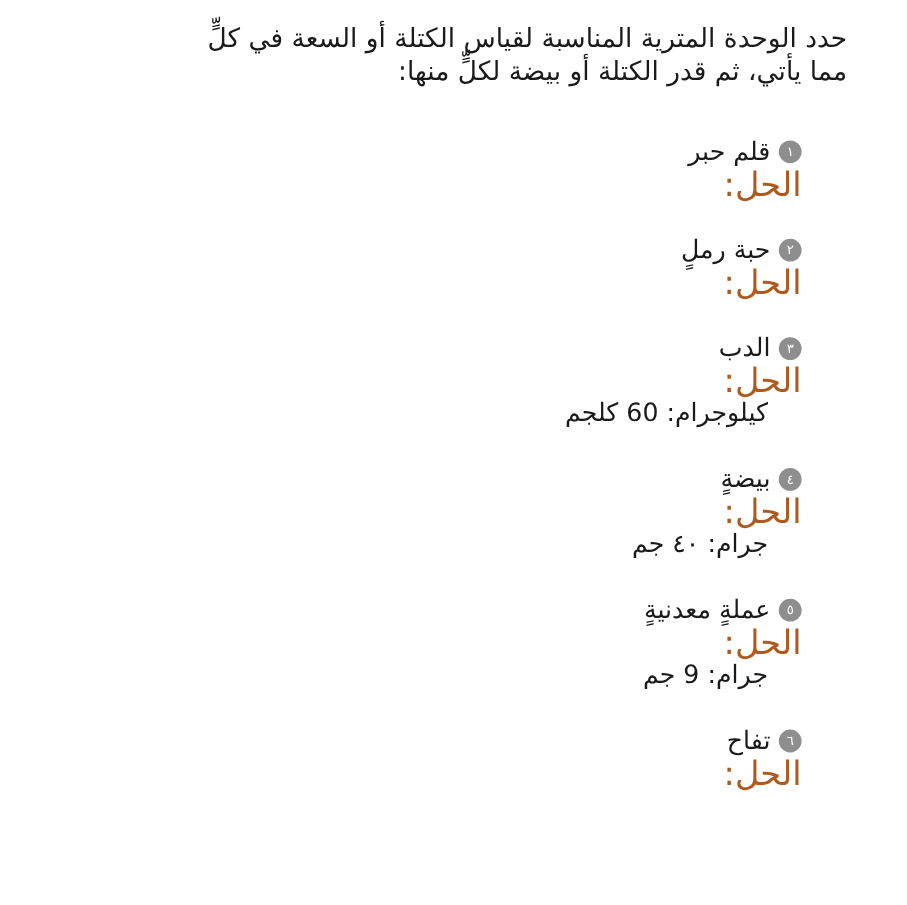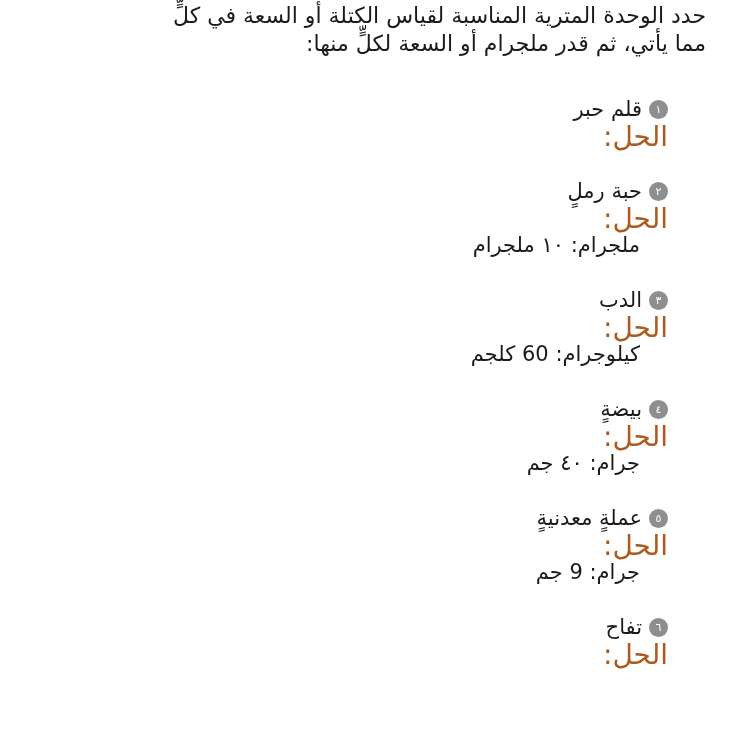--- a/index.html
+++ b/index.html
@@ -9,21 +9,21 @@
     width: 756px;
     height: 754px;
     overflow: hidden;
     font-family: "DejaVu Sans", "Liberation Sans", sans-serif;
   }
   .page {
     direction: rtl;
     width: 756px;
     height: 754px;
     box-sizing: border-box;
-    padding: 2px 50px 0 0;
+    padding: 19px 50px 0 0;
     color: #1a1a1a;
   }
   .header {
     text-align: right;
     font-size: 22px;
     line-height: 28px;
     color: #1a1a1a;
   }
   .header div {
     white-space: nowrap;
@@ -76,40 +76,39 @@
     white-space: nowrap;
   }
 </style>
 </head>
 <body>
 
 <div class="page">
 
   <div class="header">
     <div>حدد الوحدة المترية المناسبة لقياس الكتلة أو السعة في كلٍّ</div>
-    <div>مما يأتي، ثم قدر ملجرام أو السعة لكلٍّ منها:</div>
+    <div>مما يأتي، ثم قدر الكتلة أو بيضة لكلٍّ منها:</div>
   </div>
 
   <div class="items">
 
     <div class="item">
       <div class="title-row">
         <span class="badge">١</span>
         <span class="title">قلم حبر</span>
       </div>
       <div class="solution-label">الحل:</div>
     </div>
 
     <div class="item">
       <div class="title-row">
         <span class="badge">٢</span>
         <span class="title">حبة رملٍ</span>
       </div>
       <div class="solution-label">الحل:</div>
-      <div class="answer">ملجرام: ١٠ ملجرام</div>
     </div>
 
     <div class="item">
       <div class="title-row">
         <span class="badge">٣</span>
         <span class="title">الدب</span>
       </div>
       <div class="solution-label">الحل:</div>
       <div class="answer">كيلوجرام: 60 كلجم</div>
     </div>

